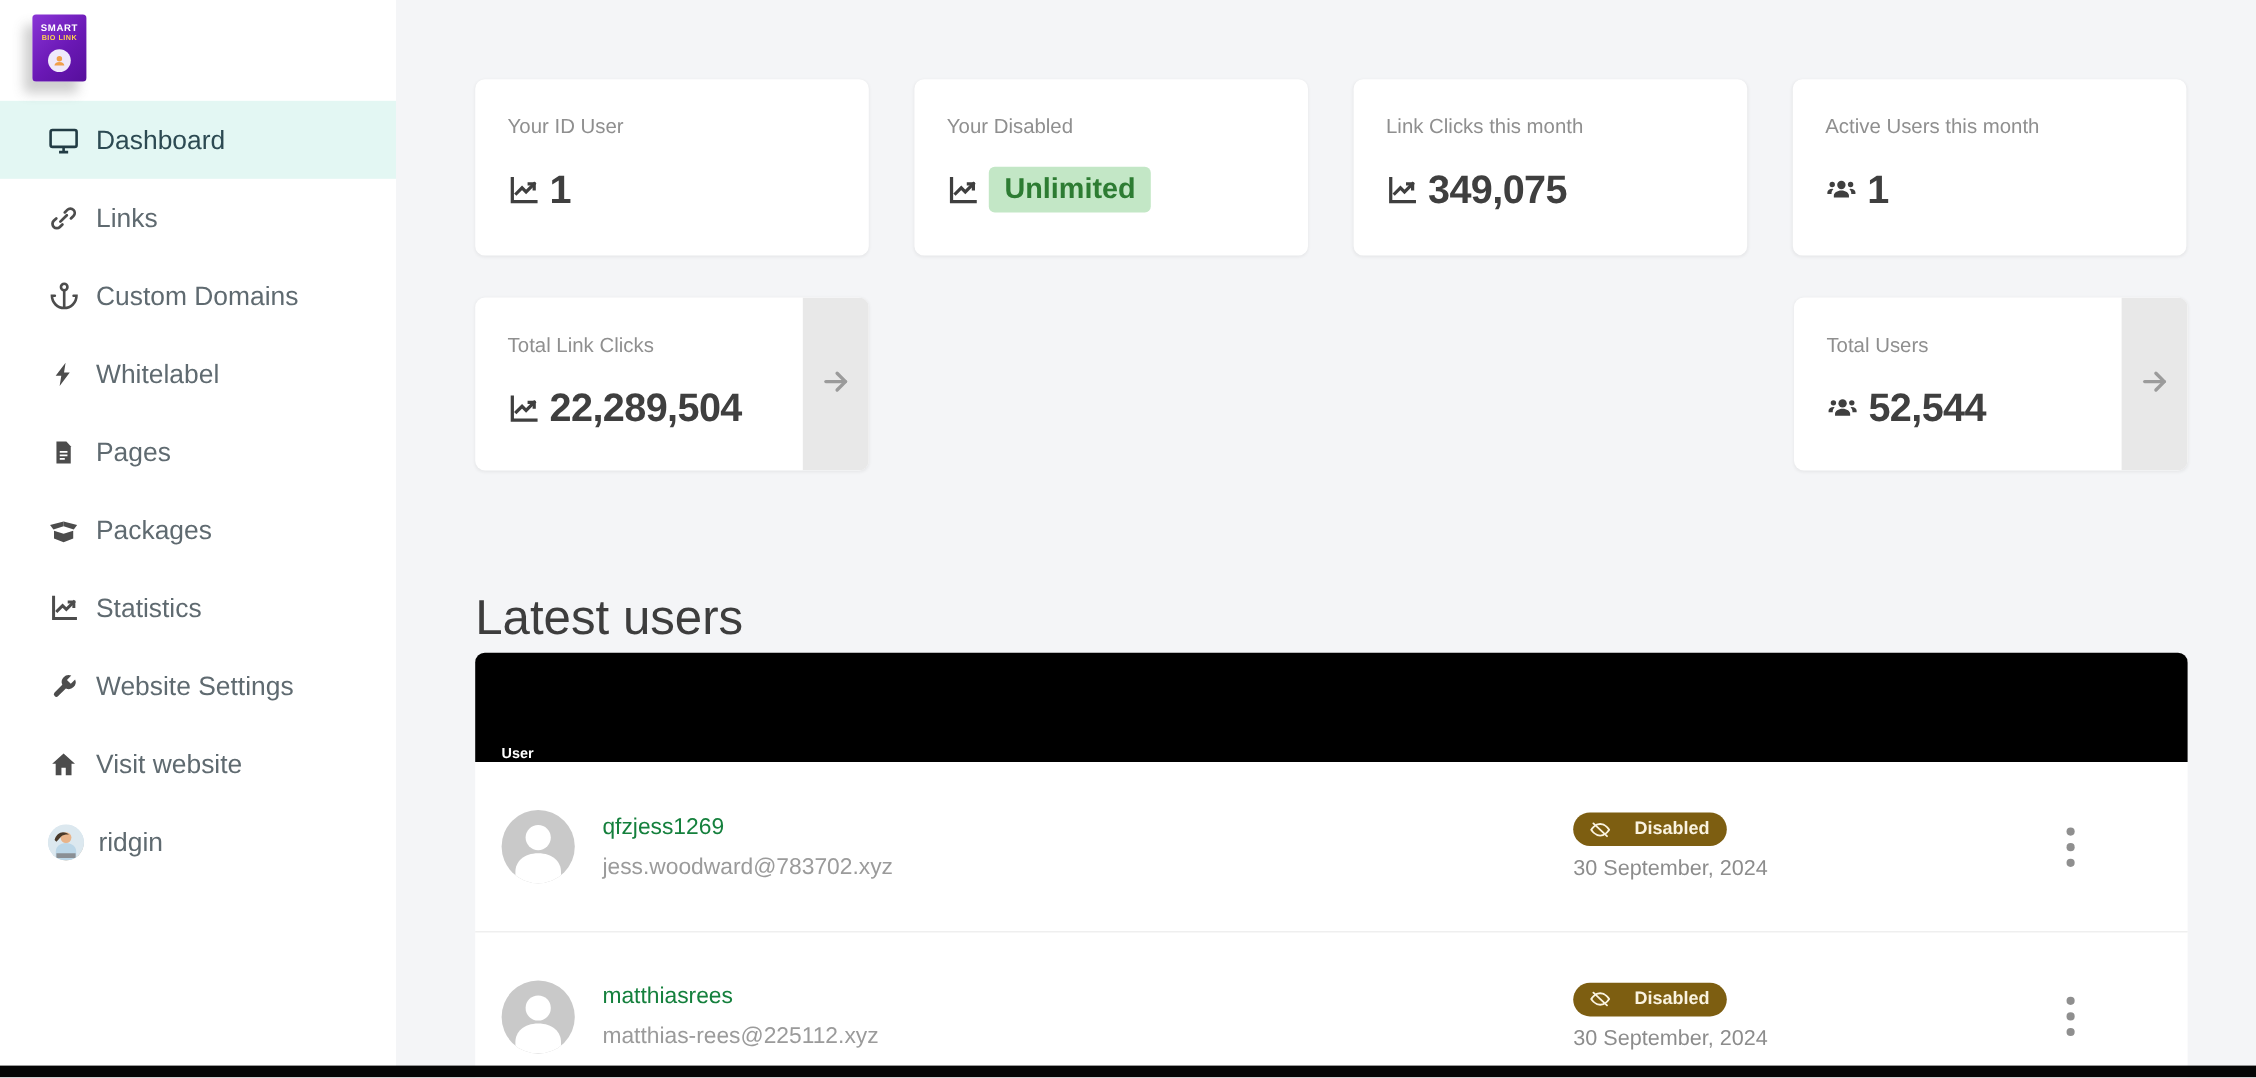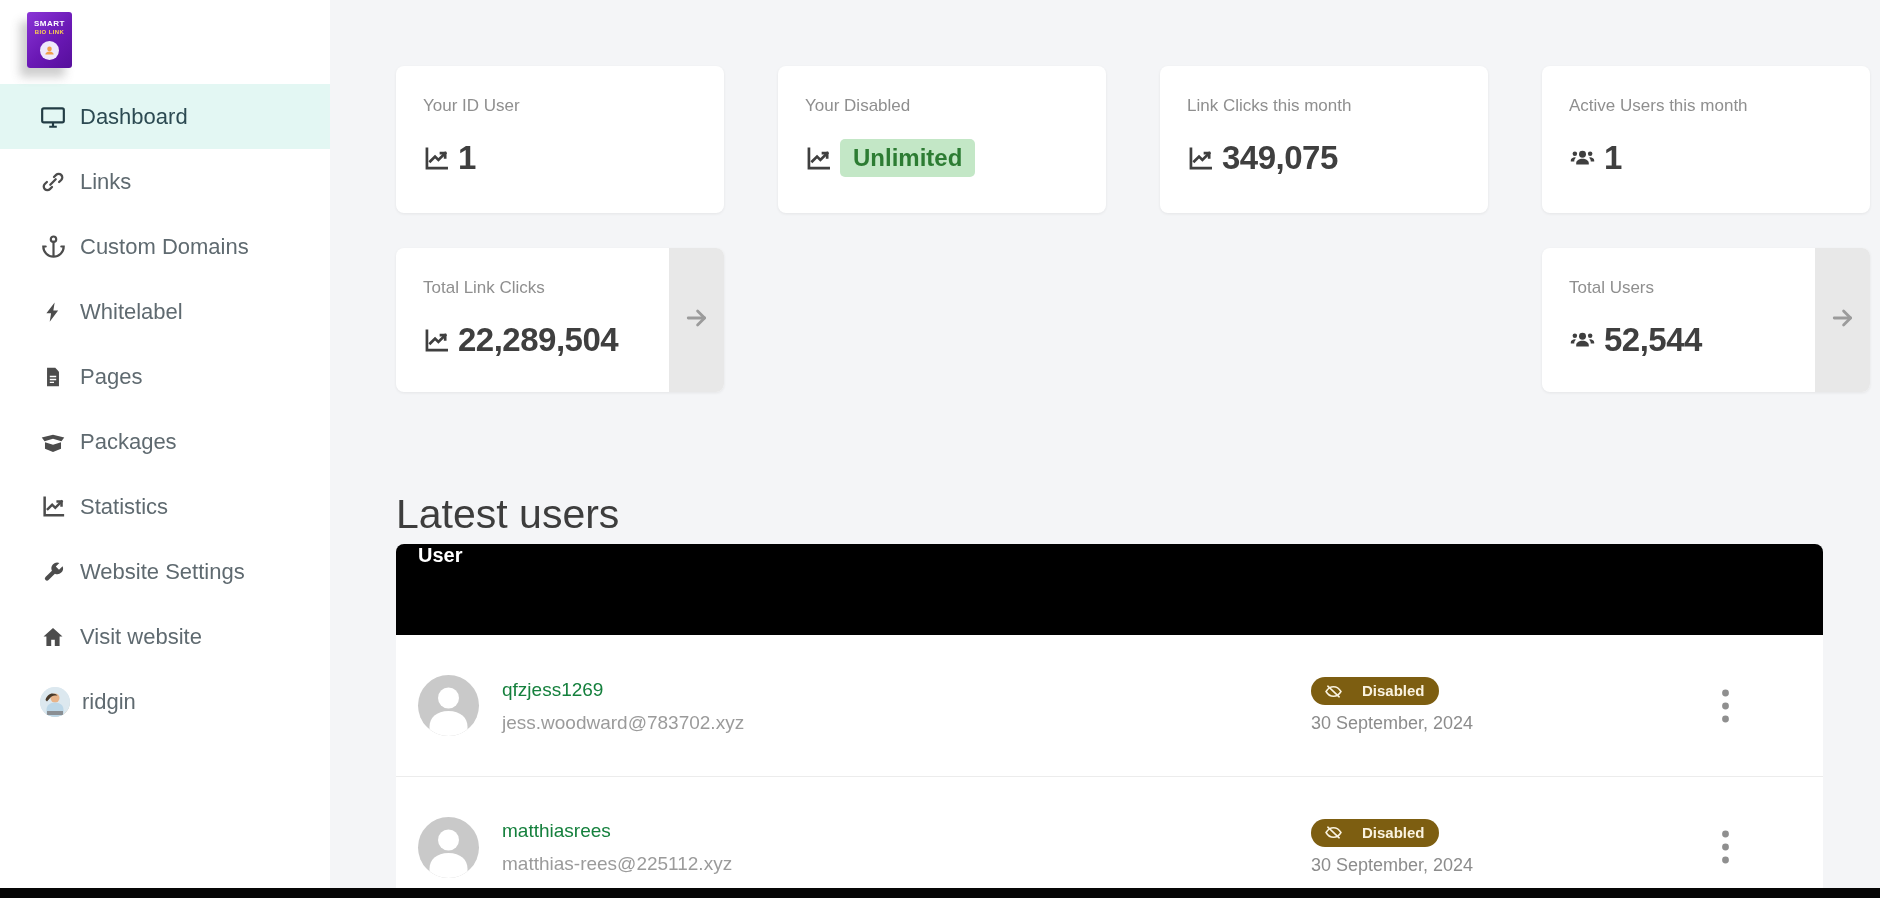--- a/index.html
+++ b/index.html
@@ -24,42 +24,42 @@
                         justify-content:center; color:#4c4c4c; flex:0 0 26px; }
   .nav-item.active { background:#e3f7f3; color:#2c4a52; }
   .nav-item.active .nav-icon { color:#223c44; }
   .nav-label { white-space:nowrap; }
   .mini-avatar { width:30px; height:30px; border-radius:50%; overflow:hidden; flex:0 0 30px; margin-right:12px;
                  background:linear-gradient(160deg,#dfe9f0 0%,#cfe0ea 60%,#b7a98e 100%); position:relative; }
 
   
   .main { flex:1; padding:66px 59px 0 66px; }
 
-  .cards-row { display:flex; gap:54px; margin-bottom:35px; }
+  .cards-row { display:flex; gap:38px; margin-bottom:35px; }
   .card { background:#fff; border-radius:8px; box-shadow:0 1px 3px rgba(30,30,30,.07);
           width:328px; height:147px; padding:30px 27px; display:flex; flex-direction:column; }
   .card-label { color:#8f8f8f; font-size:17px; line-height:20px; }
   .value-row { display:flex; align-items:center; margin-top:23px; color:#3f3f3f; }
   .value-row .v-icon { width:27px; height:27px; margin-right:8px; color:#3f3f3f; display:flex; align-items:center; }
   .value-num { font-size:33px; font-weight:bold; color:#3f3f3f; letter-spacing:-.5px; }
   .badge-success { background:#c3e7c6; color:#2d7c33; font-size:24px; font-weight:bold;
                    border-radius:5px; padding:5px 13px; line-height:28px; }
 
   .wide-row { display:flex; justify-content:space-between; margin-bottom:0; }
   .wide-card { background:#fff; border-radius:8px; box-shadow:0 1px 3px rgba(30,30,30,.07);
                width:328px; height:144px; display:flex; overflow:hidden; }
   .wide-body { flex:1; padding:30px 0 0 27px; }
   .arrow-panel { width:55px; background:#e8e8e8; display:flex; align-items:center; justify-content:center;
                  color:#9b9b9b; cursor:pointer; }
 
   .section-title { margin-top:104px; font-size:41px; font-weight:normal; color:#3d3d3d; line-height:36px; }
 
   .table { margin-top:12px; width:1427px; border-radius:8px 8px 0 0; }
   .thead { background:#000000; color:#ffffff; height:91px; border-radius:8px 8px 0 0;
-           display:flex; align-items:flex-start; padding-left:22px; font-size:20px; font-weight:bold; }
+           display:flex; align-items:flex-end; padding-left:22px; font-size:12px; font-weight:bold; }
   .trow { background:#ffffff; height:141px; display:flex; align-items:center; padding-left:22px; }
   .trow + .trow { border-top:1px solid #ececec; }
   .col-user { flex:1; display:flex; align-items:center; }
   .avatar { width:61px; height:61px; border-radius:50%; background:#c9c9c9; overflow:hidden;
             display:flex; align-items:flex-end; justify-content:center; flex:0 0 61px; }
   .names { margin-left:23px; }
   .username { font-size:19px; color:#15803d; line-height:23px; }
   .email { font-size:19px; color:#9b9b9b; line-height:23px; margin-top:10px; }
   .col-status { width:316px; }
   .badge-disabled { display:inline-flex; align-items:center; gap:20px; background:#7d5e11; color:#faf3e0;

